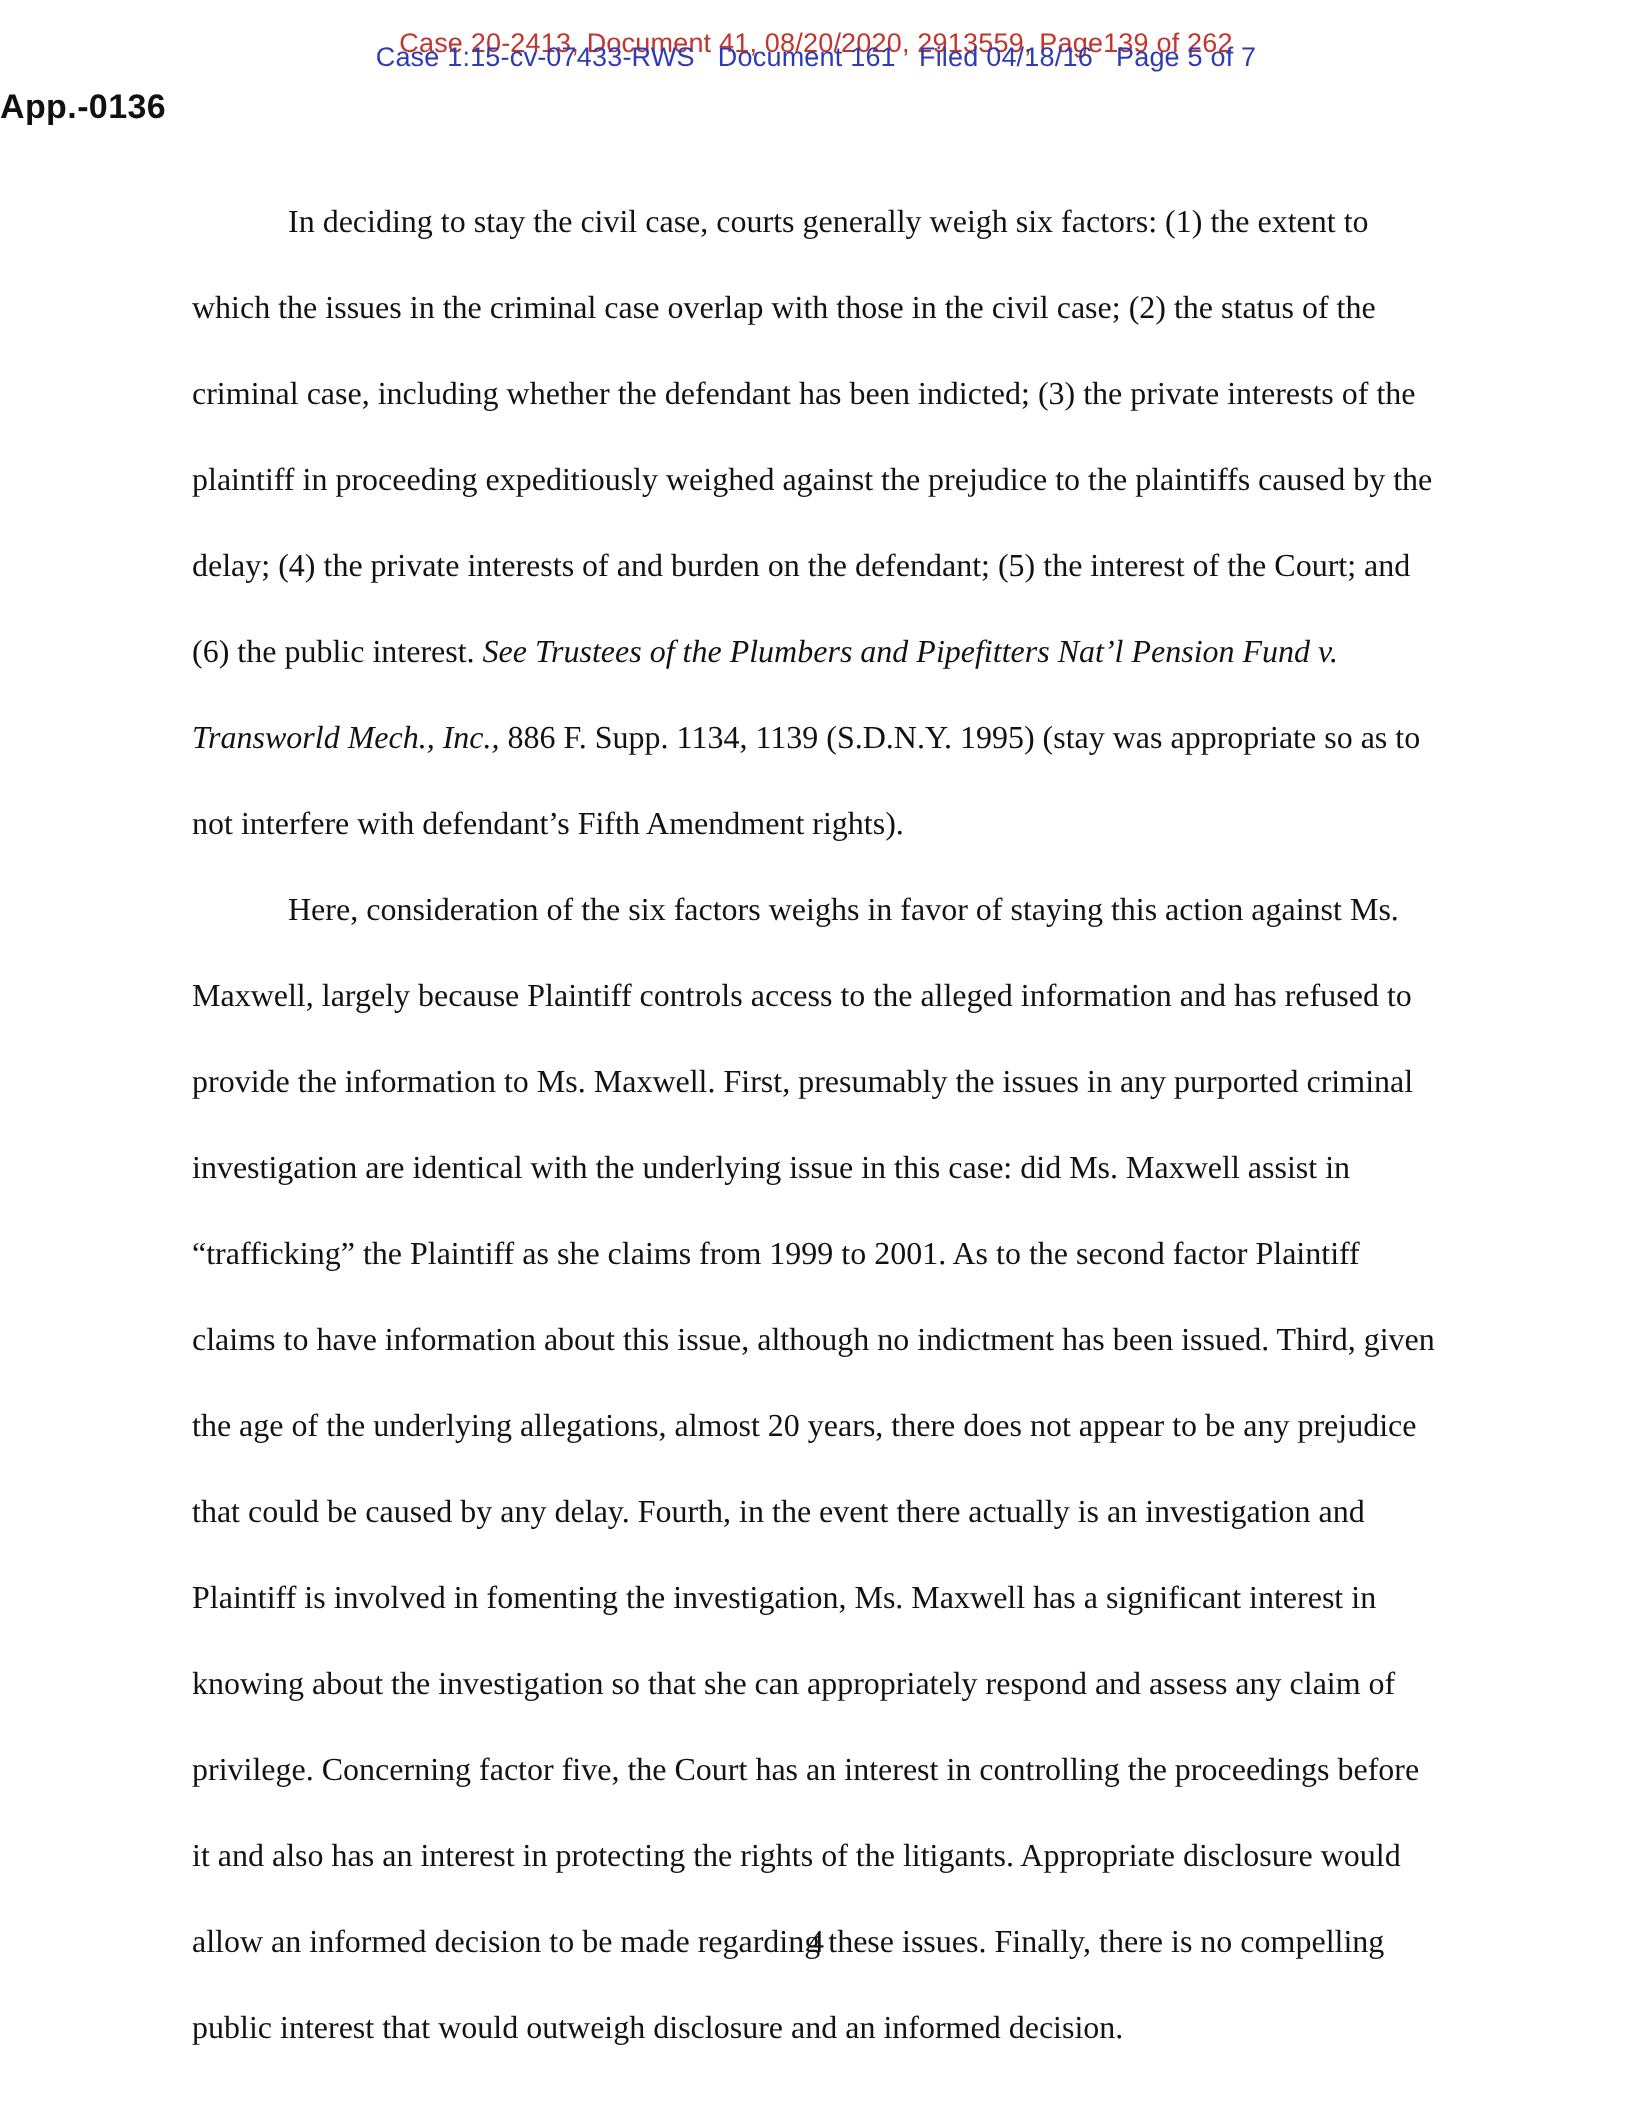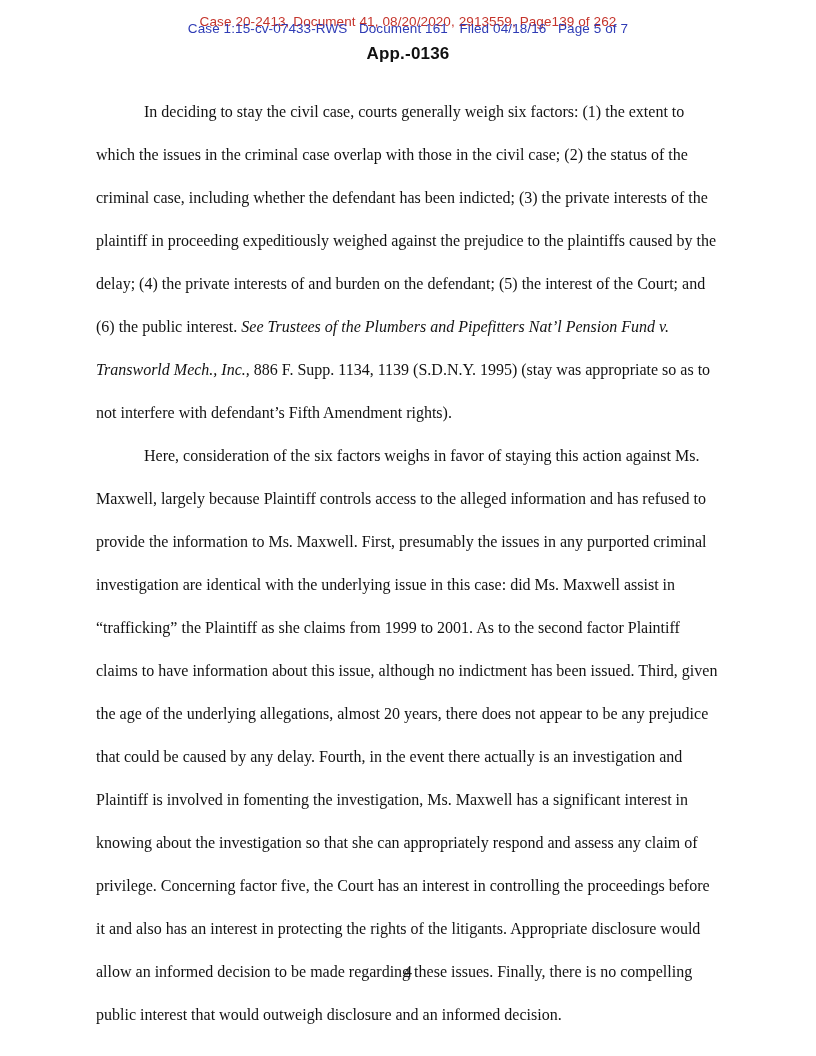--- a/index.html
+++ b/index.html
@@ -24,21 +24,20 @@
     white-space: pre;
     letter-spacing: 0.1px;
   }
   .stamp-red  { top: 14px; }
   .stamp-blue { top: 21px; }
   .app-number {
     position: absolute;
     top: 44px;
     left: 0;
     width: 100%;
-    text-align: center;
     font-family: "Liberation Sans", sans-serif;
     font-size: 17px;
     font-weight: 700;
     letter-spacing: 0.2px;
     color: #111111;
   }
   .doc-body {
     position: absolute;
     top: 90px;
     left: 96px;

